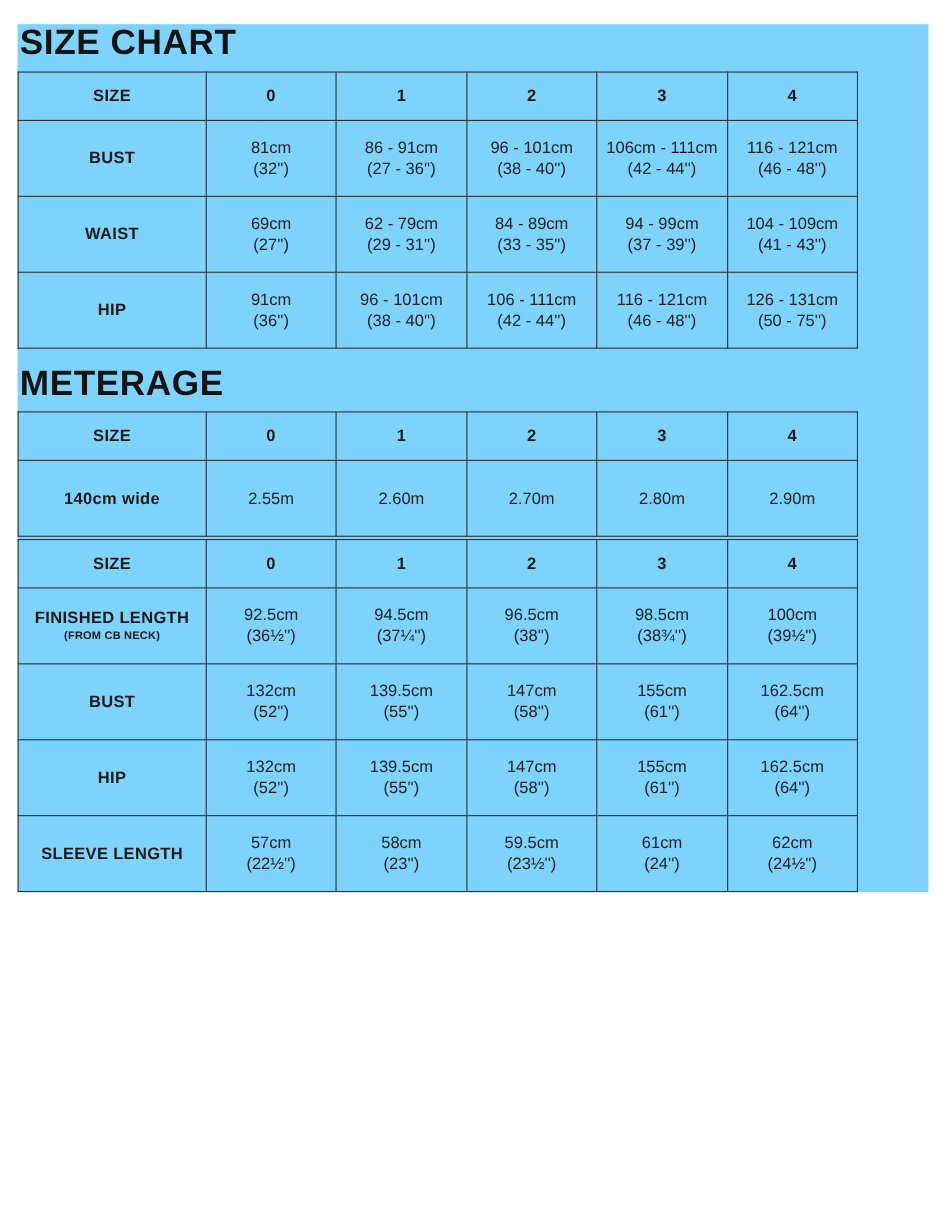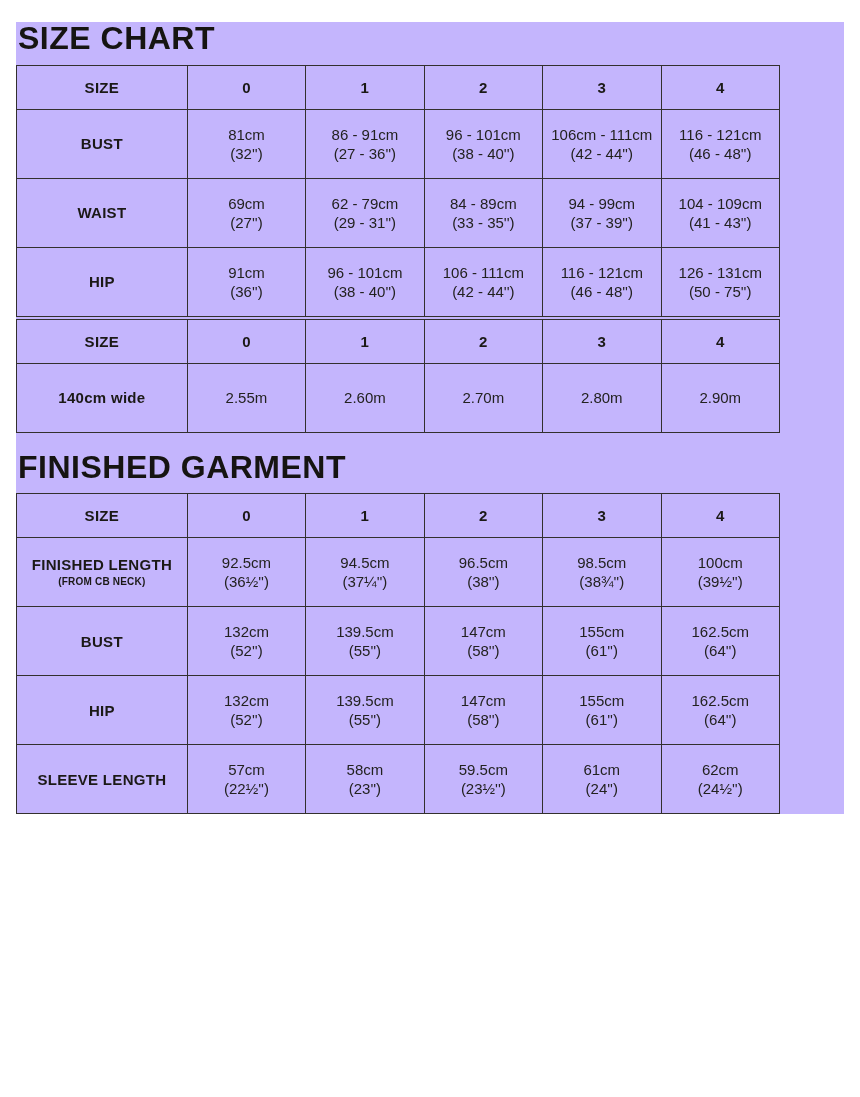--- a/index.html
+++ b/index.html
@@ -51,21 +51,21 @@
   }
   table.size-table td {
     font-weight: 400;
     color: #232220;
   }
   table.size-table tbody th .sub {
     font-size: 10px;
     line-height: 16px;
     letter-spacing: 0.2px;
   }
-  .sheet { background: #c4b5fd; }
+  .sheet { background: #7dd3fc; }
 </style>
 </head>
 <body>
 
 <div class="sheet">
 
   <h2 class="section-title">SIZE CHART</h2>
   <table class="size-table">
     <thead>
         <tr>
@@ -149,20 +149,21 @@
             <div>(46 - 48'')</div>
           </td>
           <td>
             <div>126 - 131cm</div>
             <div>(50 - 75'')</div>
           </td>
         </tr>
       </tbody>
   </table>
 
+  <h2 class="section-title spaced-1">METERAGE</h2>
   <table class="size-table">
     <thead>
         <tr>
           <th>SIZE</th>
           <th>0</th>
           <th>1</th>
           <th>2</th>
           <th>3</th>
           <th>4</th>
         </tr>
@@ -184,21 +185,20 @@
           <td>
             <div>2.80m</div>
           </td>
           <td>
             <div>2.90m</div>
           </td>
         </tr>
       </tbody>
   </table>
 
-  <h2 class="section-title spaced-2">FINISHED GARMENT</h2>
   <table class="size-table">
     <thead>
         <tr>
           <th>SIZE</th>
           <th>0</th>
           <th>1</th>
           <th>2</th>
           <th>3</th>
           <th>4</th>
         </tr>

